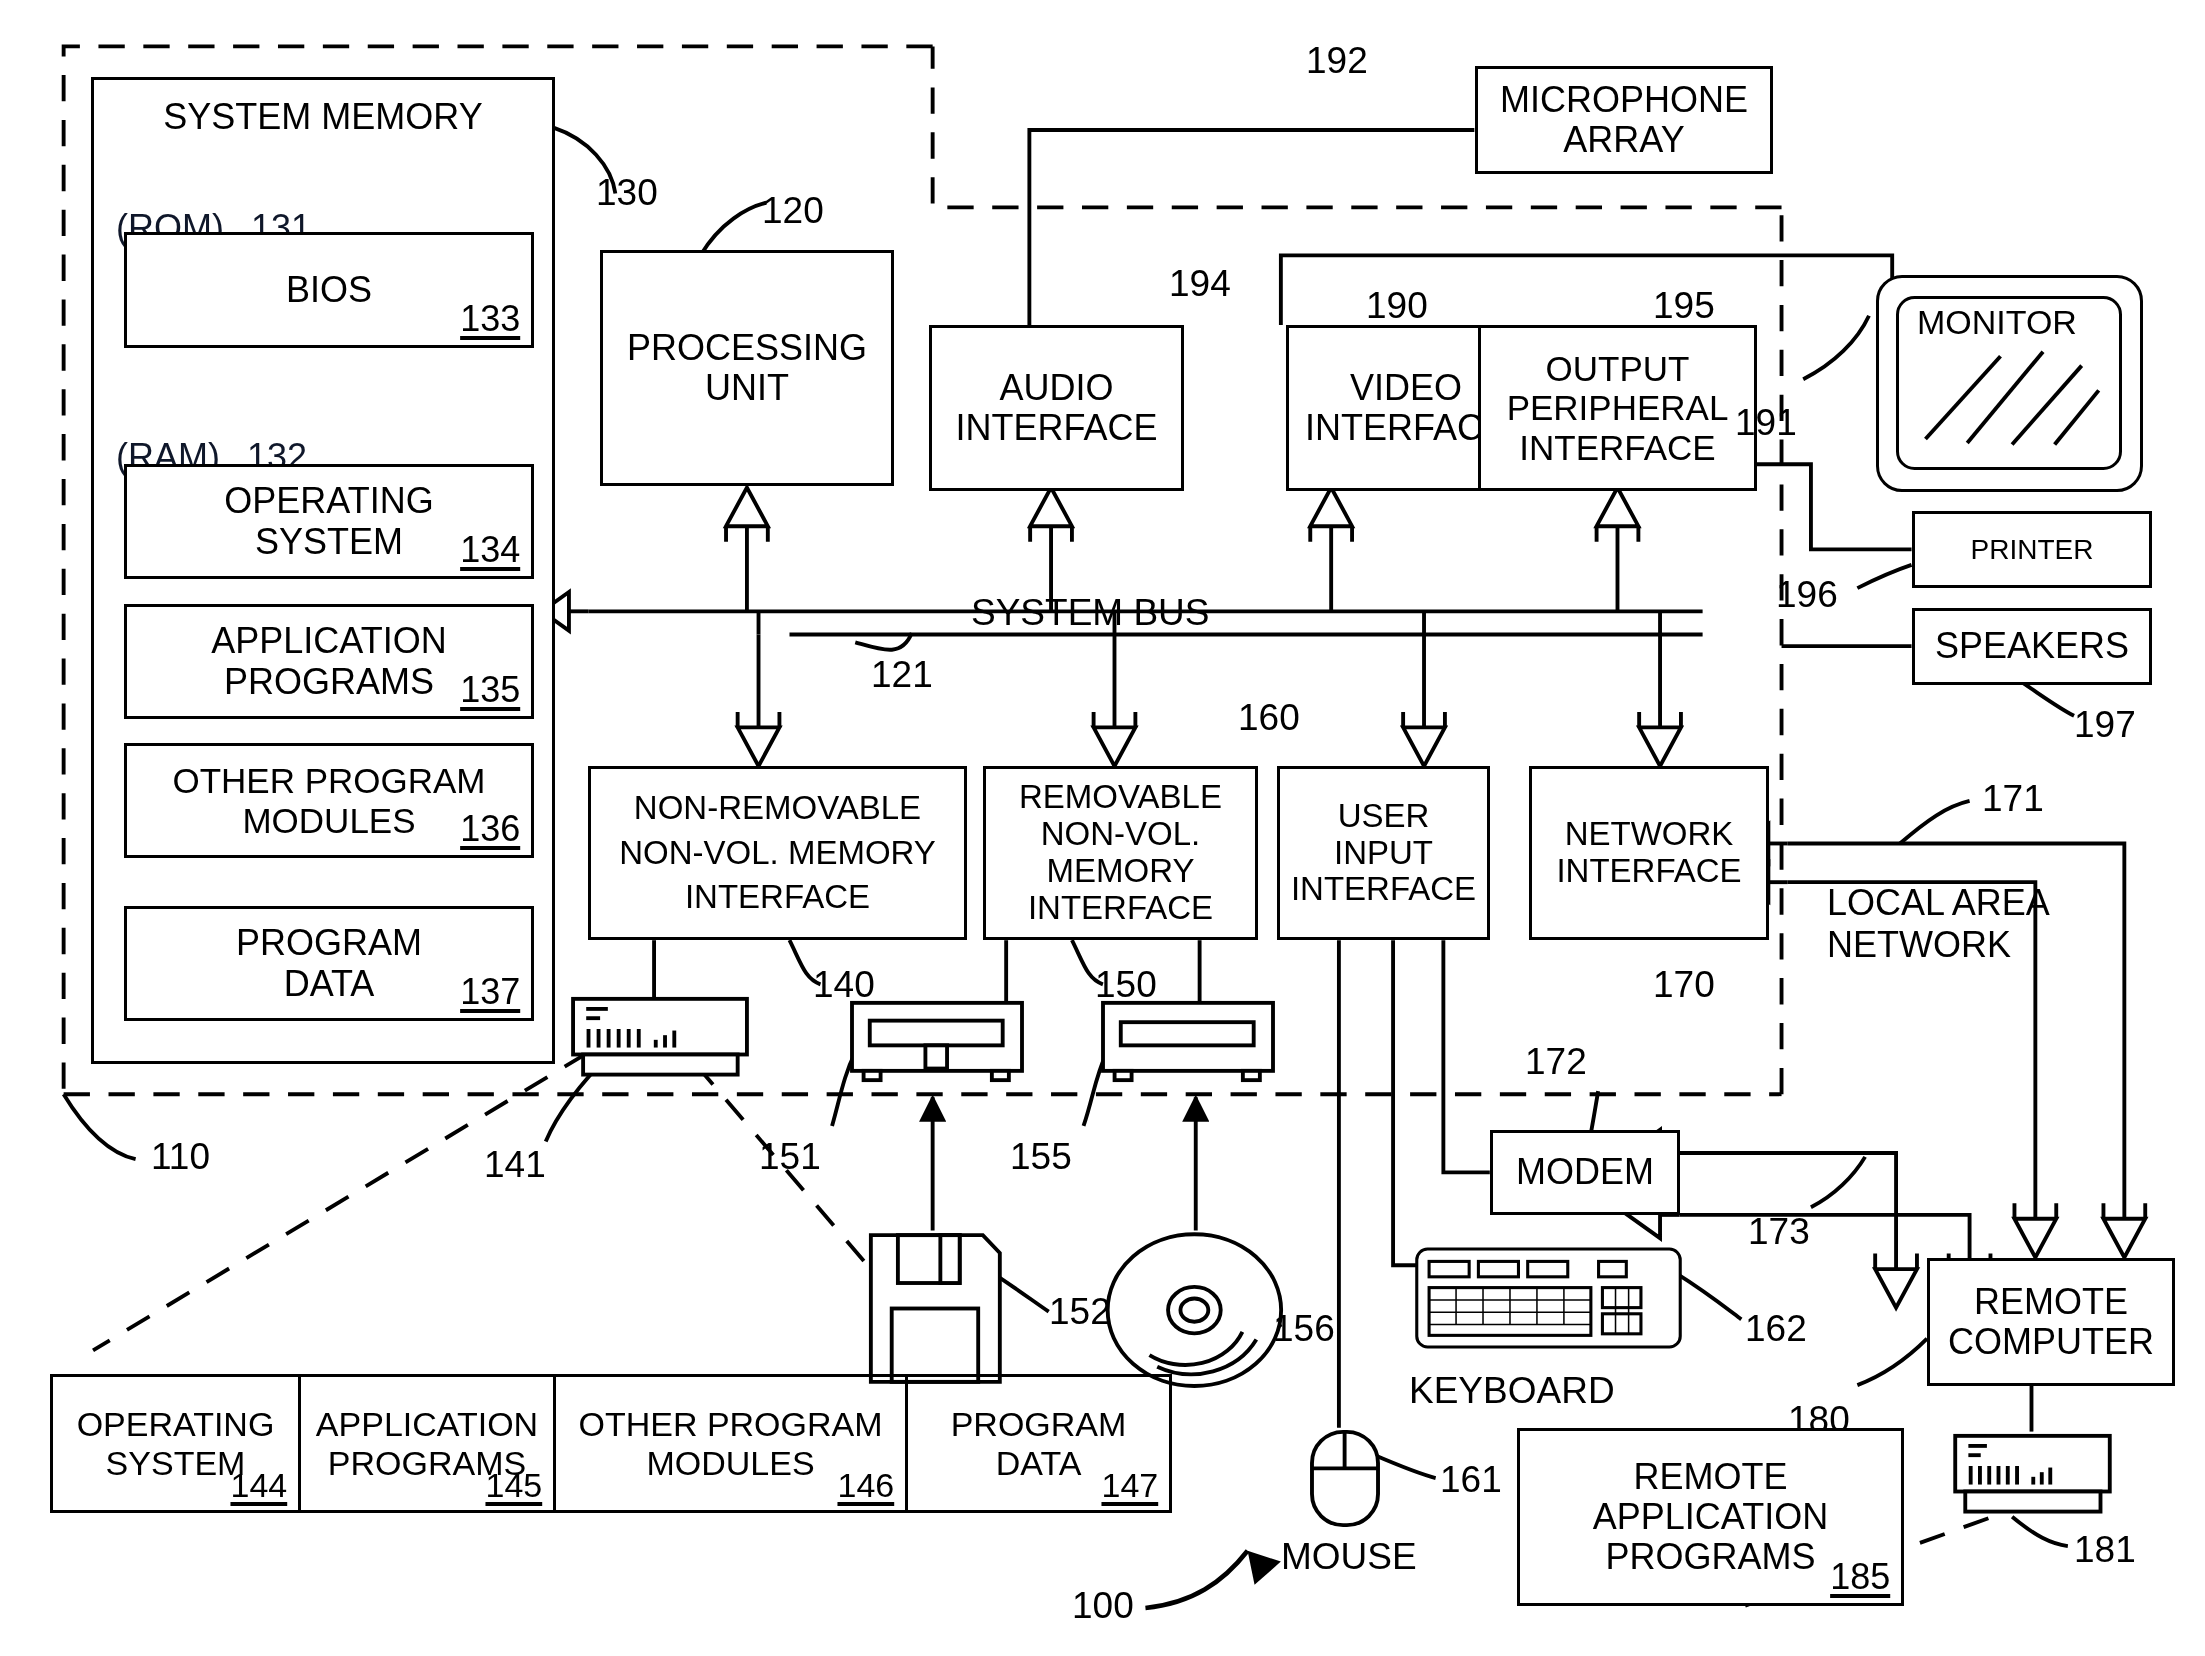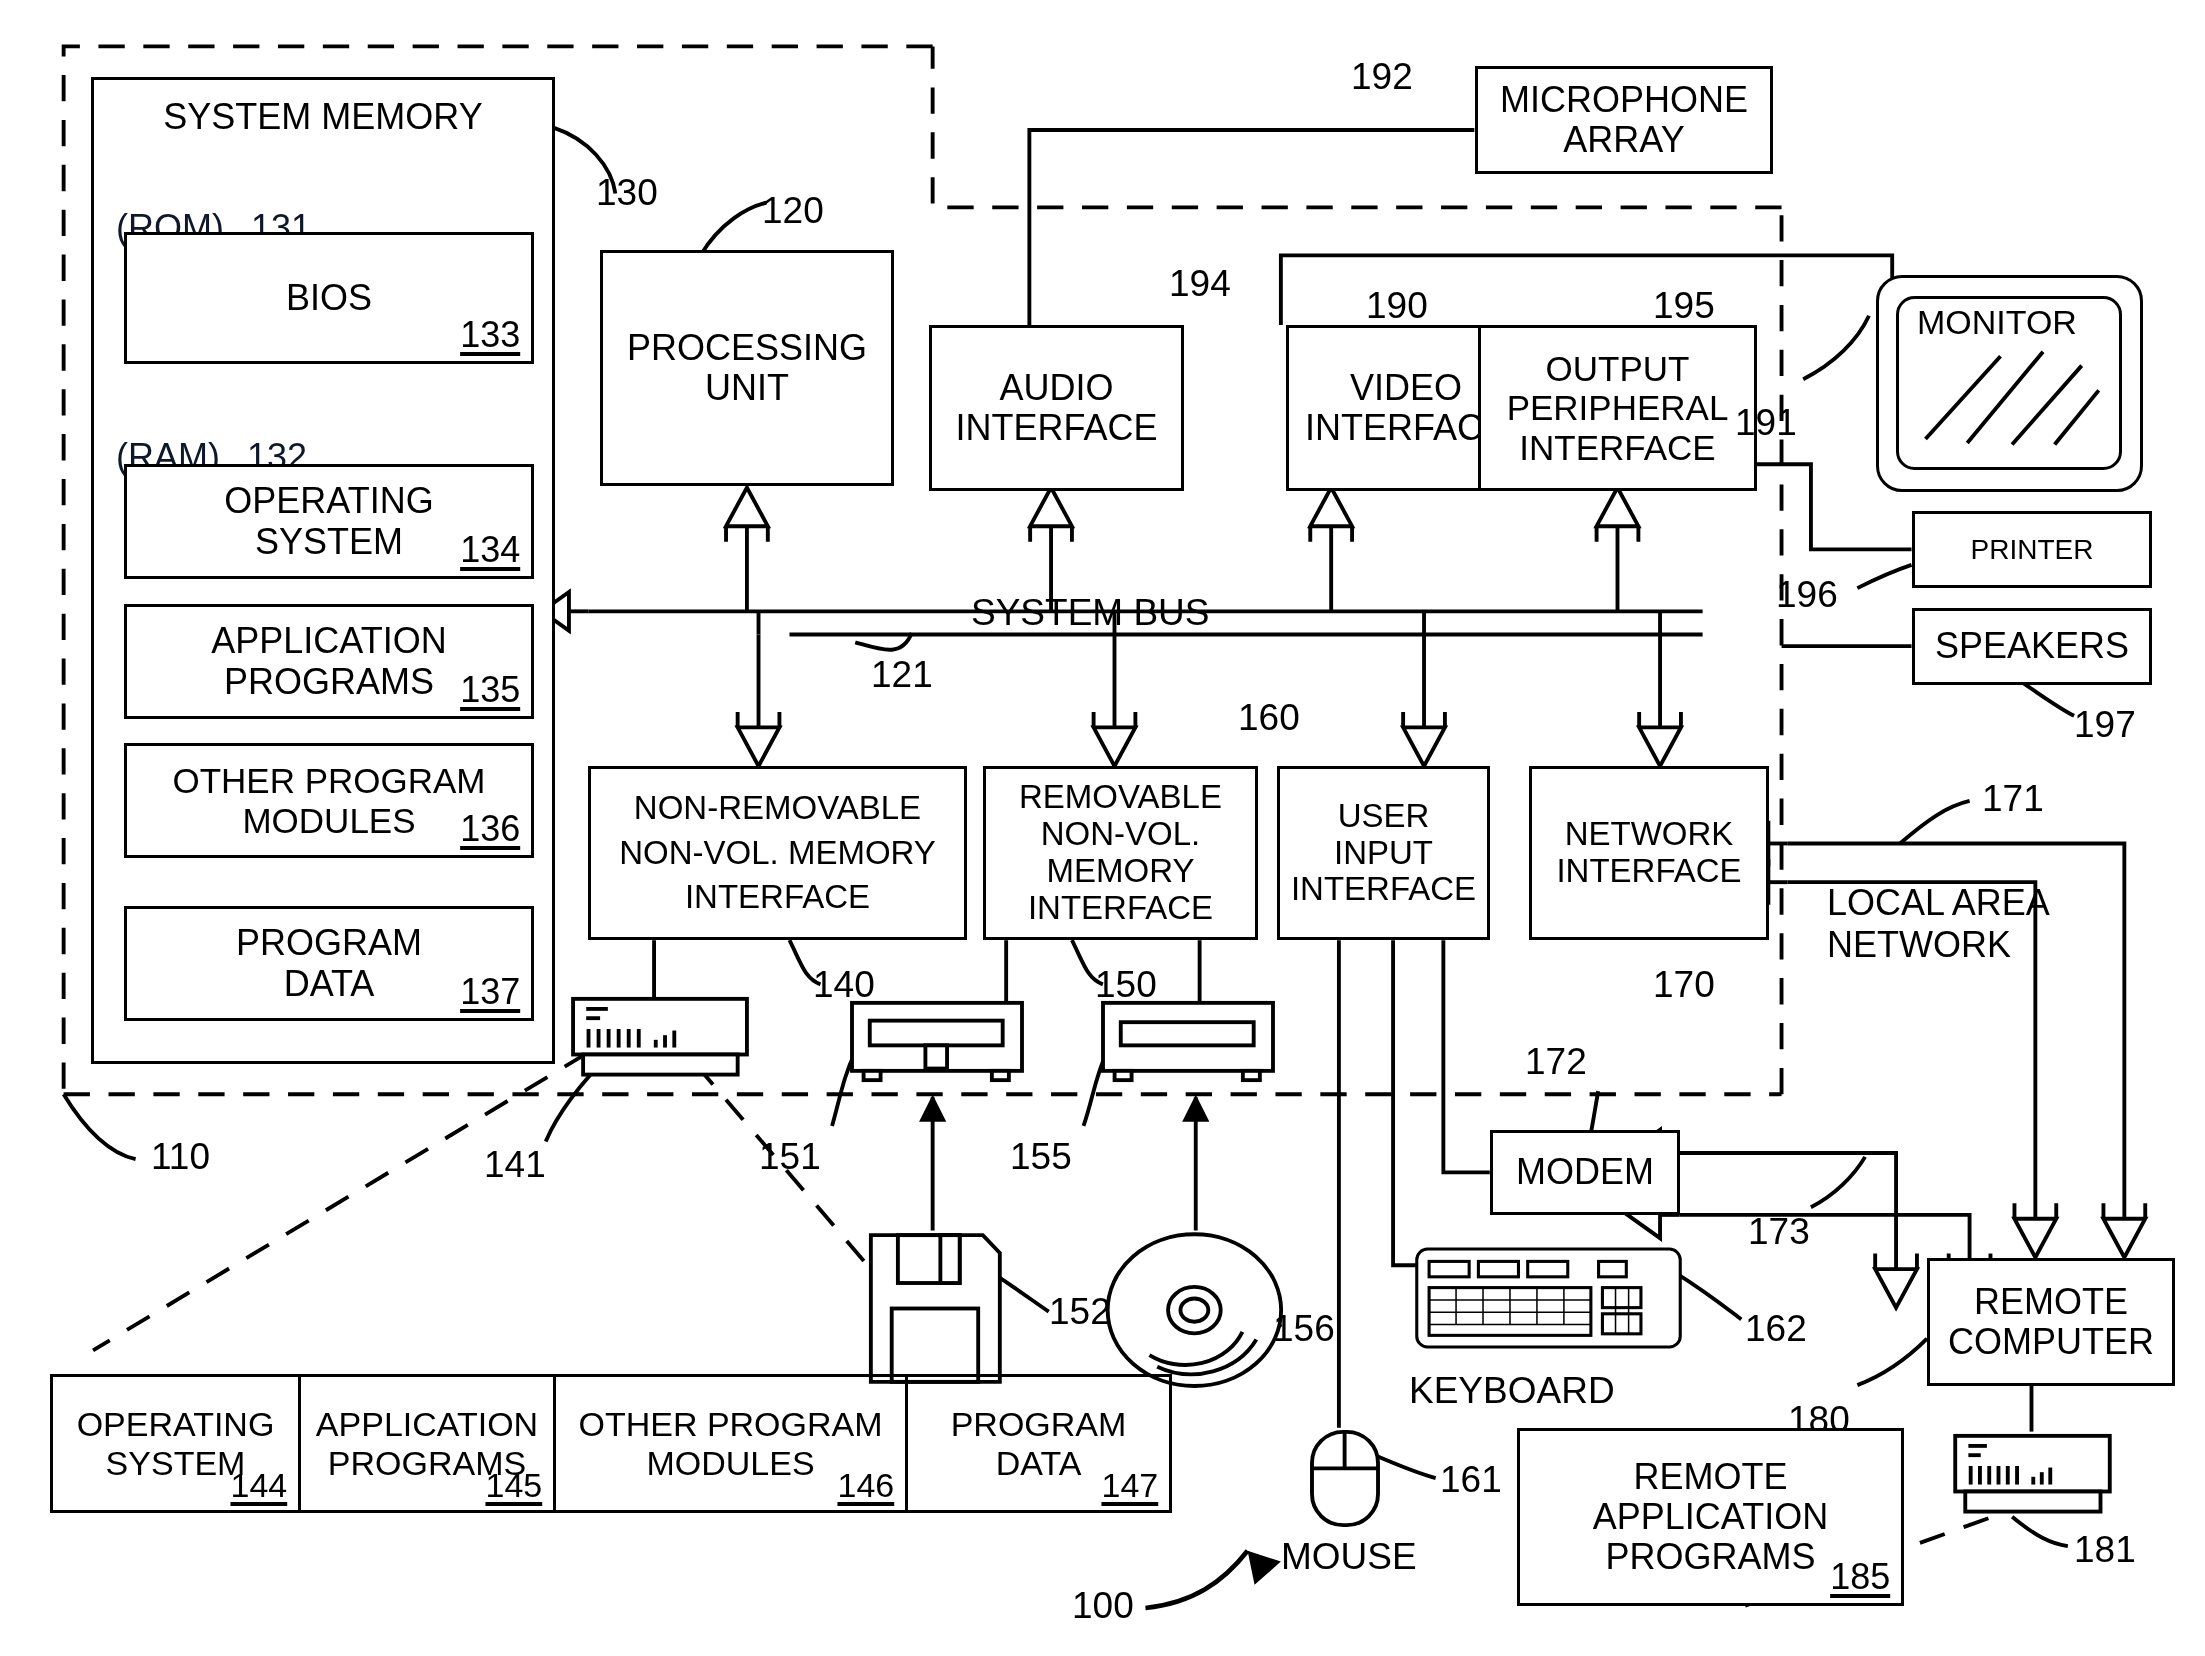--- a/index.html
+++ b/index.html
@@ -182,21 +182,21 @@
 
   <div class="box" style="left:91px;top:77px;width:464px;height:987px;justify-content:flex-start;padding-top:17px;font-size:36px;">
     <span class="ttl">SYSTEM MEMORY</span>
   </div>
 
   <div class="lbl" style="left:116px;top:172px;font-size:36px;">
     <span>(ROM)</span>
     <span class="ref" style="margin-left:17px;">131</span>
   </div>
 
-  <div class="box" style="left:124px;top:232px;width:410px;height:132px;font-size:36px;">
+  <div class="box" style="left:124px;top:232px;width:410px;height:116px;font-size:36px;">
     <span>BIOS</span>
     <span class="ref refcorner" style="font-size:36px;">133</span>
   </div>
 
   <div class="lbl" style="left:116px;top:401px;font-size:36px;">
     <span>(RAM)</span>
     <span class="ref" style="margin-left:17px;">132</span>
   </div>
 
   <div class="box" style="left:124px;top:464px;width:410px;height:115px;font-size:36px;">
@@ -249,21 +249,21 @@
     <span>OUTPUT</span>
     <span>PERIPHERAL</span>
     <span>INTERFACE</span>
   </div>
   <div class="plain" style="left:1653px;top:285px;font-size:37px;">195</div>
 
   <div class="box" style="left:1475px;top:66px;width:298px;height:108px;font-size:36px;">
     <span>MICROPHONE</span>
     <span>ARRAY</span>
   </div>
-  <div class="plain" style="left:1351px;top:40px;font-size:37px;margin-top:16px;">192</div>
+  <div class="plain" style="left:1306px;top:40px;font-size:37px;">192</div>
 
   <div class="monitor-outer" style="left:1876px;top:275px;width:267px;height:217px;"></div>
   <div class="monitor-inner" style="left:1896px;top:296px;width:226px;height:174px;"></div>
   <div class="plain" style="left:1917px;top:303px;font-size:34px;">MONITOR</div>
   <svg style="position:absolute;left:1896px;top:296px;width:226px;height:174px;" viewBox="0 0 292 225">
     <g stroke="#000" stroke-width="5" fill="none">
       <line x1="38" y1="185" x2="135" y2="78"></line>
       <line x1="92" y1="190" x2="190" y2="72"></line>
       <line x1="150" y1="192" x2="240" y2="90"></line>
       <line x1="205" y1="192" x2="262" y2="122"></line>

